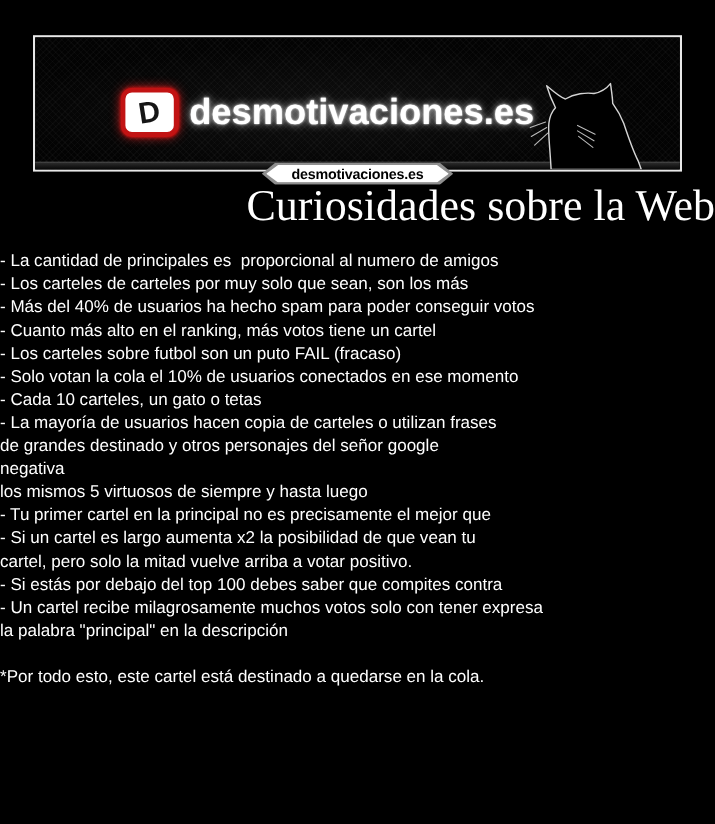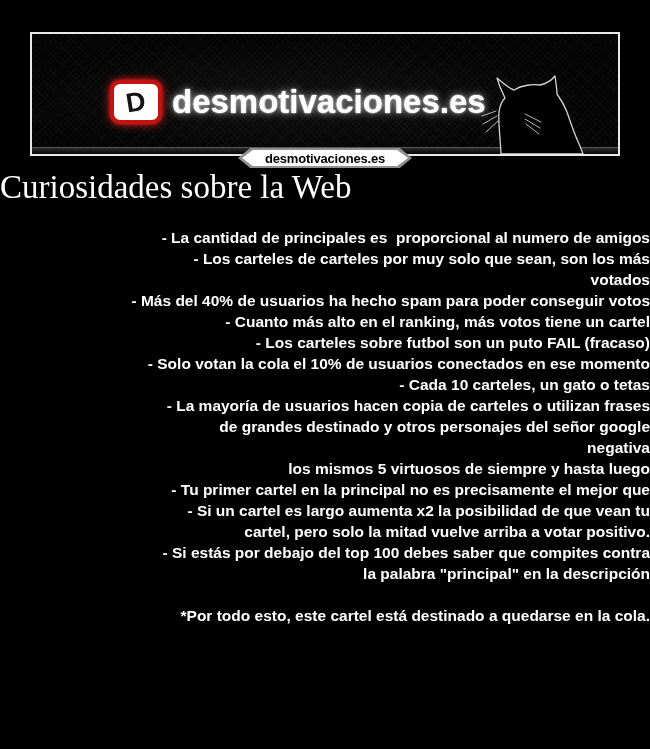--- a/index.html
+++ b/index.html
@@ -28,25 +28,25 @@
   .ribbon-outer{position:absolute;left:50%;top:148px;transform:translateX(-50%);
                 width:174px;height:20px;background:#8f8f8f;z-index:3;
                 clip-path:polygon(0 50%,7% 0,93% 0,100% 50%,93% 100%,7% 100%);
                 display:flex;align-items:center;justify-content:center;}
   .ribbon-inner{width:166px;height:16px;background:#fff;color:#000;
                 clip-path:polygon(0 50%,6.5% 0,93.5% 0,100% 50%,93.5% 100%,6.5% 100%);
                 display:flex;align-items:center;justify-content:center;
                 font-weight:bold;font-size:13px;letter-spacing:-0.2px;}
 
   
-  .title{position:absolute;top:163px;left:0;width:100%;margin:0;text-align:left;
-         font-family:"Liberation Serif",serif;font-weight:400;font-size:33px;line-height:48px;color:#fff;}
+  .title{position:absolute;top:163px;left:0;width:100%;margin:0;text-align:right;
+         font-family:"Liberation Serif",serif;font-weight:400;font-size:40px;line-height:48px;color:#fff;}
   .body-text{position:absolute;top:227px;left:0;width:100%;}
-  .line{font-weight:bold;font-size:15.5px;line-height:21px;min-height:21px;color:#fff;
-        text-align:right;white-space:pre;}
+  .line{font-weight:normal;font-size:15.5px;line-height:21px;min-height:21px;color:#fff;
+        text-align:left;white-space:pre;}
 </style>
 </head>
 <body>
 
 <div class="page">
 
   <div class="photo-frame">
     <div class="photo">
 
       <div class="logo-row">
@@ -75,32 +75,32 @@
 
   <div class="ribbon-outer">
     <div class="ribbon-inner">desmotivaciones.es</div>
   </div>
 
   <h1 class="title">Curiosidades sobre la Web</h1>
 
   <div class="body-text">
       <div class="line">- La cantidad de principales es  proporcional al numero de amigos</div>
       <div class="line">- Los carteles de carteles por muy solo que sean, son los más</div>
-      <div class="line">votados</div>
       <div class="line">- Más del 40% de usuarios ha hecho spam para poder conseguir votos</div>
       <div class="line">- Cuanto más alto en el ranking, más votos tiene un cartel</div>
       <div class="line">- Los carteles sobre futbol son un puto FAIL (fracaso)</div>
       <div class="line">- Solo votan la cola el 10% de usuarios conectados en ese momento</div>
       <div class="line">- Cada 10 carteles, un gato o tetas</div>
       <div class="line">- La mayoría de usuarios hacen copia de carteles o utilizan frases</div>
       <div class="line">de grandes destinado y otros personajes del señor google</div>
       <div class="line">negativa</div>
       <div class="line">los mismos 5 virtuosos de siempre y hasta luego</div>
       <div class="line">- Tu primer cartel en la principal no es precisamente el mejor que</div>
       <div class="line">- Si un cartel es largo aumenta x2 la posibilidad de que vean tu</div>
       <div class="line">cartel, pero solo la mitad vuelve arriba a votar positivo.</div>
       <div class="line">- Si estás por debajo del top 100 debes saber que compites contra</div>
+      <div class="line">- Un cartel recibe milagrosamente muchos votos solo con tener expresa</div>
       <div class="line">la palabra "principal" en la descripción</div>
       <div class="line"></div>
       <div class="line">*Por todo esto, este cartel está destinado a quedarse en la cola.</div>
     </div>
 
 </div>
 
 </body></html>

